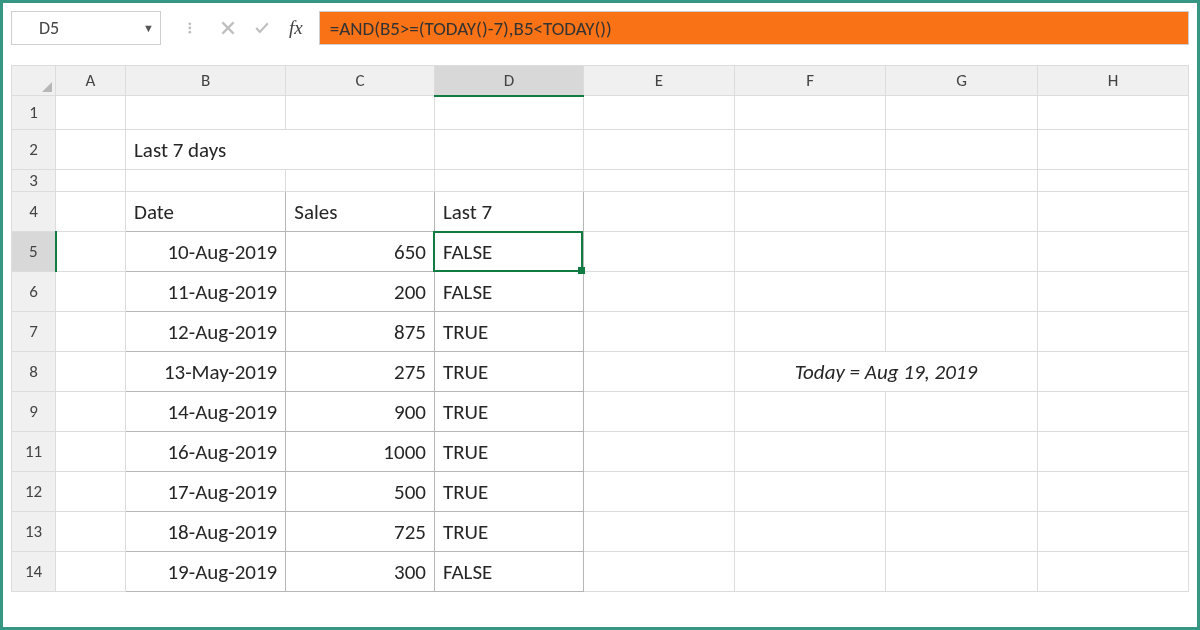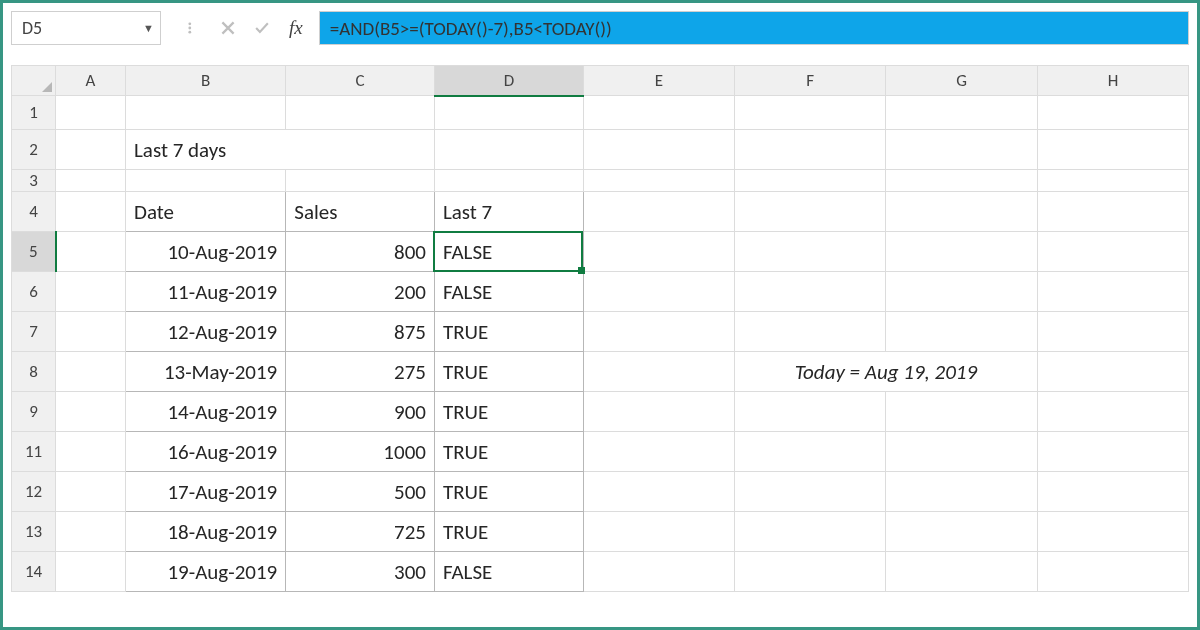--- a/index.html
+++ b/index.html
@@ -25,42 +25,42 @@
     align-items: stretch;
     height: 34px;
     margin-bottom: 20px;
   }
   .name-box {
     width: 150px;
     border: 1px solid #cfcfcf;
     background: #fff;
     display: flex;
     align-items: center;
-    padding: 0 10px;
+    padding: 0 27px;
     color: #444;
     font-size: 18px;
     position: relative;
   }
   .name-box .dd {
     position: absolute; right: 6px; top: 50%; transform: translateY(-50%);
     font-size: 11px; color: #555;
   }
   .fb-icons {
     display: flex;
     align-items: center;
     gap: 20px;
     padding: 0 16px 0 26px;
     color: #bfbfbf;
   }
   .fb-icons .ico { font-size: 17px; color: #bfbfbf; display: inline-flex; align-items: center; }
   .fb-icons .fx { font-style: italic; font-family: 'Times New Roman', serif; font-size: 19px; color: #404040; }
   .formula-box {
     flex: 1;
     border: 1px solid #cfcfcf;
-    background: #0ea5e9;
+    background: #f97316;
     display: flex;
     align-items: center;
     padding: 0 10px;
     color: #333;
     font-size: 19px;
   }
 
   
   .grid-wrap { position: relative; }
   table.grid {
@@ -256,21 +256,21 @@
             <td></td>
               <td></td>
               <td></td>
               <td></td>
           </tr>
 
           <tr>
             <th class="rowhdr active">5</th>
             <td></td>
             <td class="num data-border">10-Aug-2019</td>
-            <td class="num data-border">800</td>
+            <td class="num data-border">650</td>
             <td class="ctr data-border" id="cell-D5">FALSE</td>
             <td></td>
               <td></td>
               <td></td>
               <td></td>
           </tr>
           <tr>
             <th class="rowhdr">6</th>
             <td></td>
             <td class="num data-border">11-Aug-2019</td>

